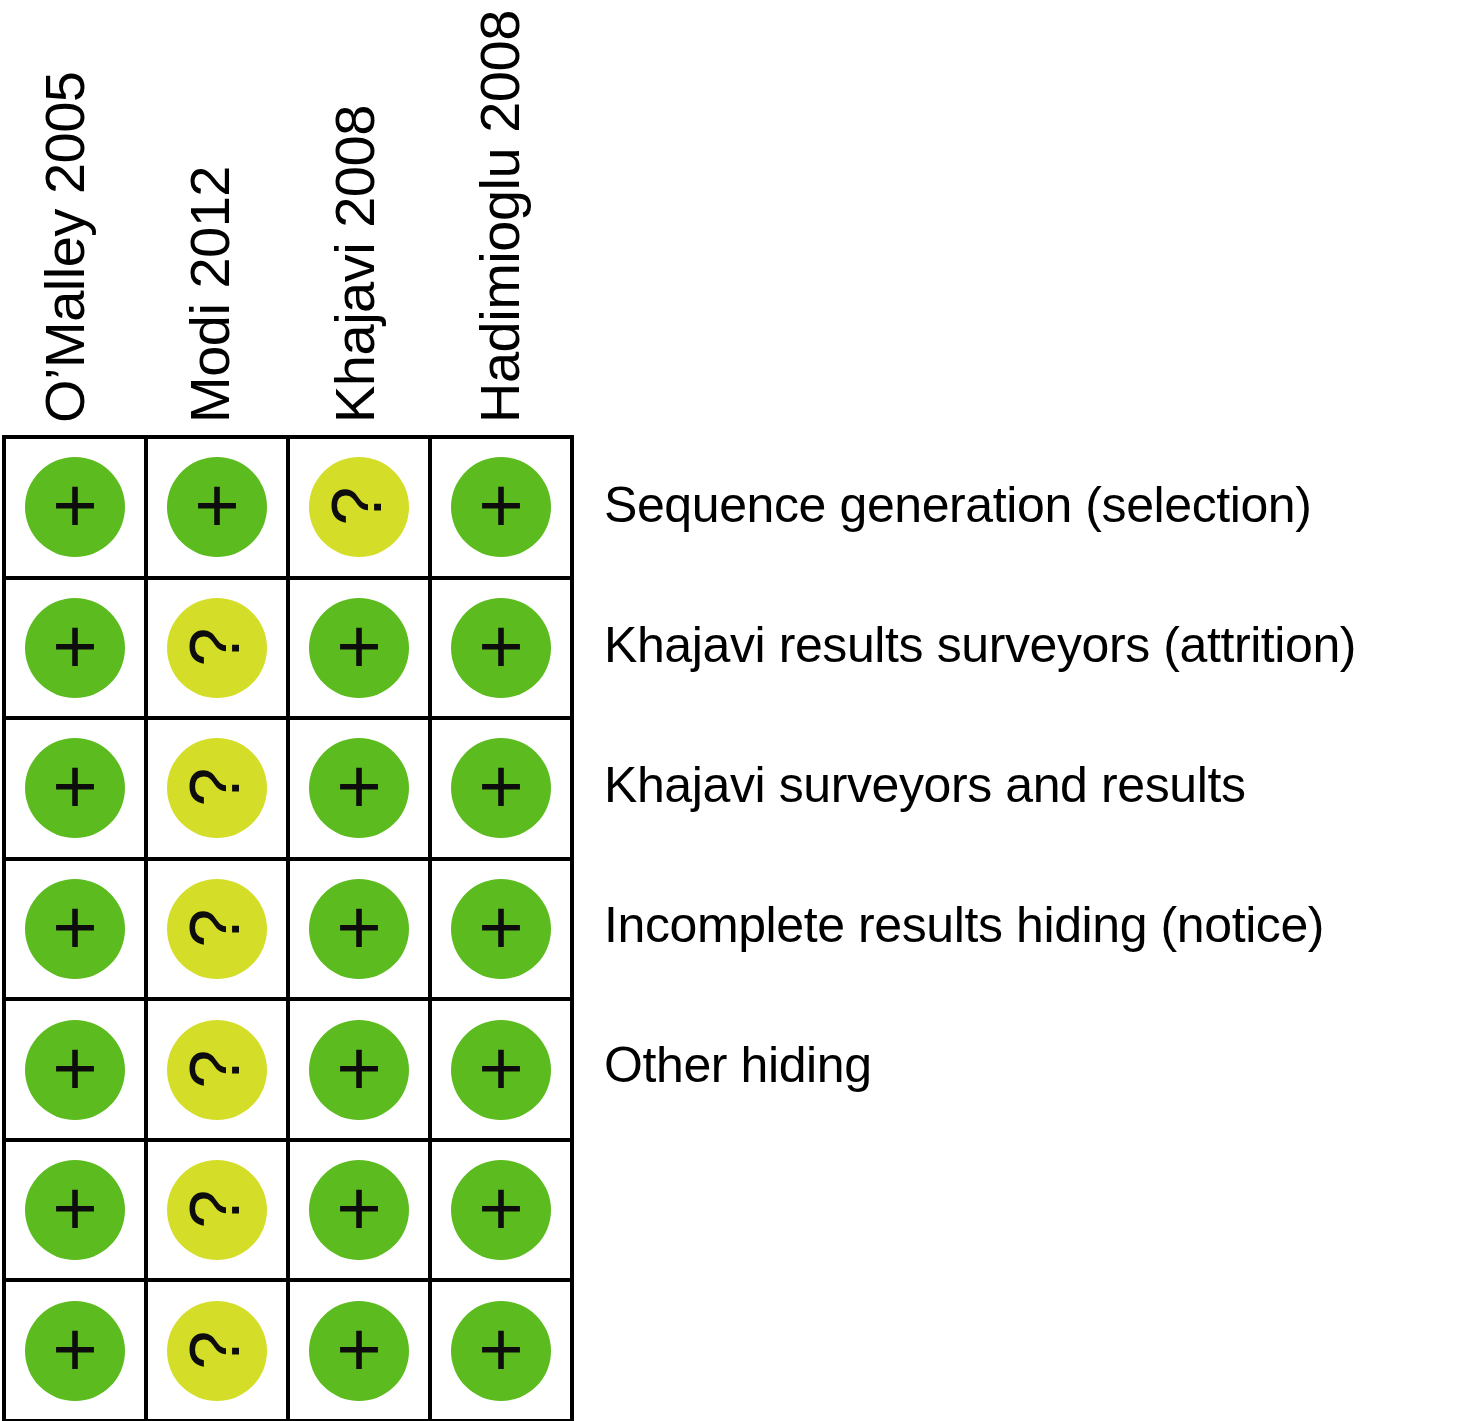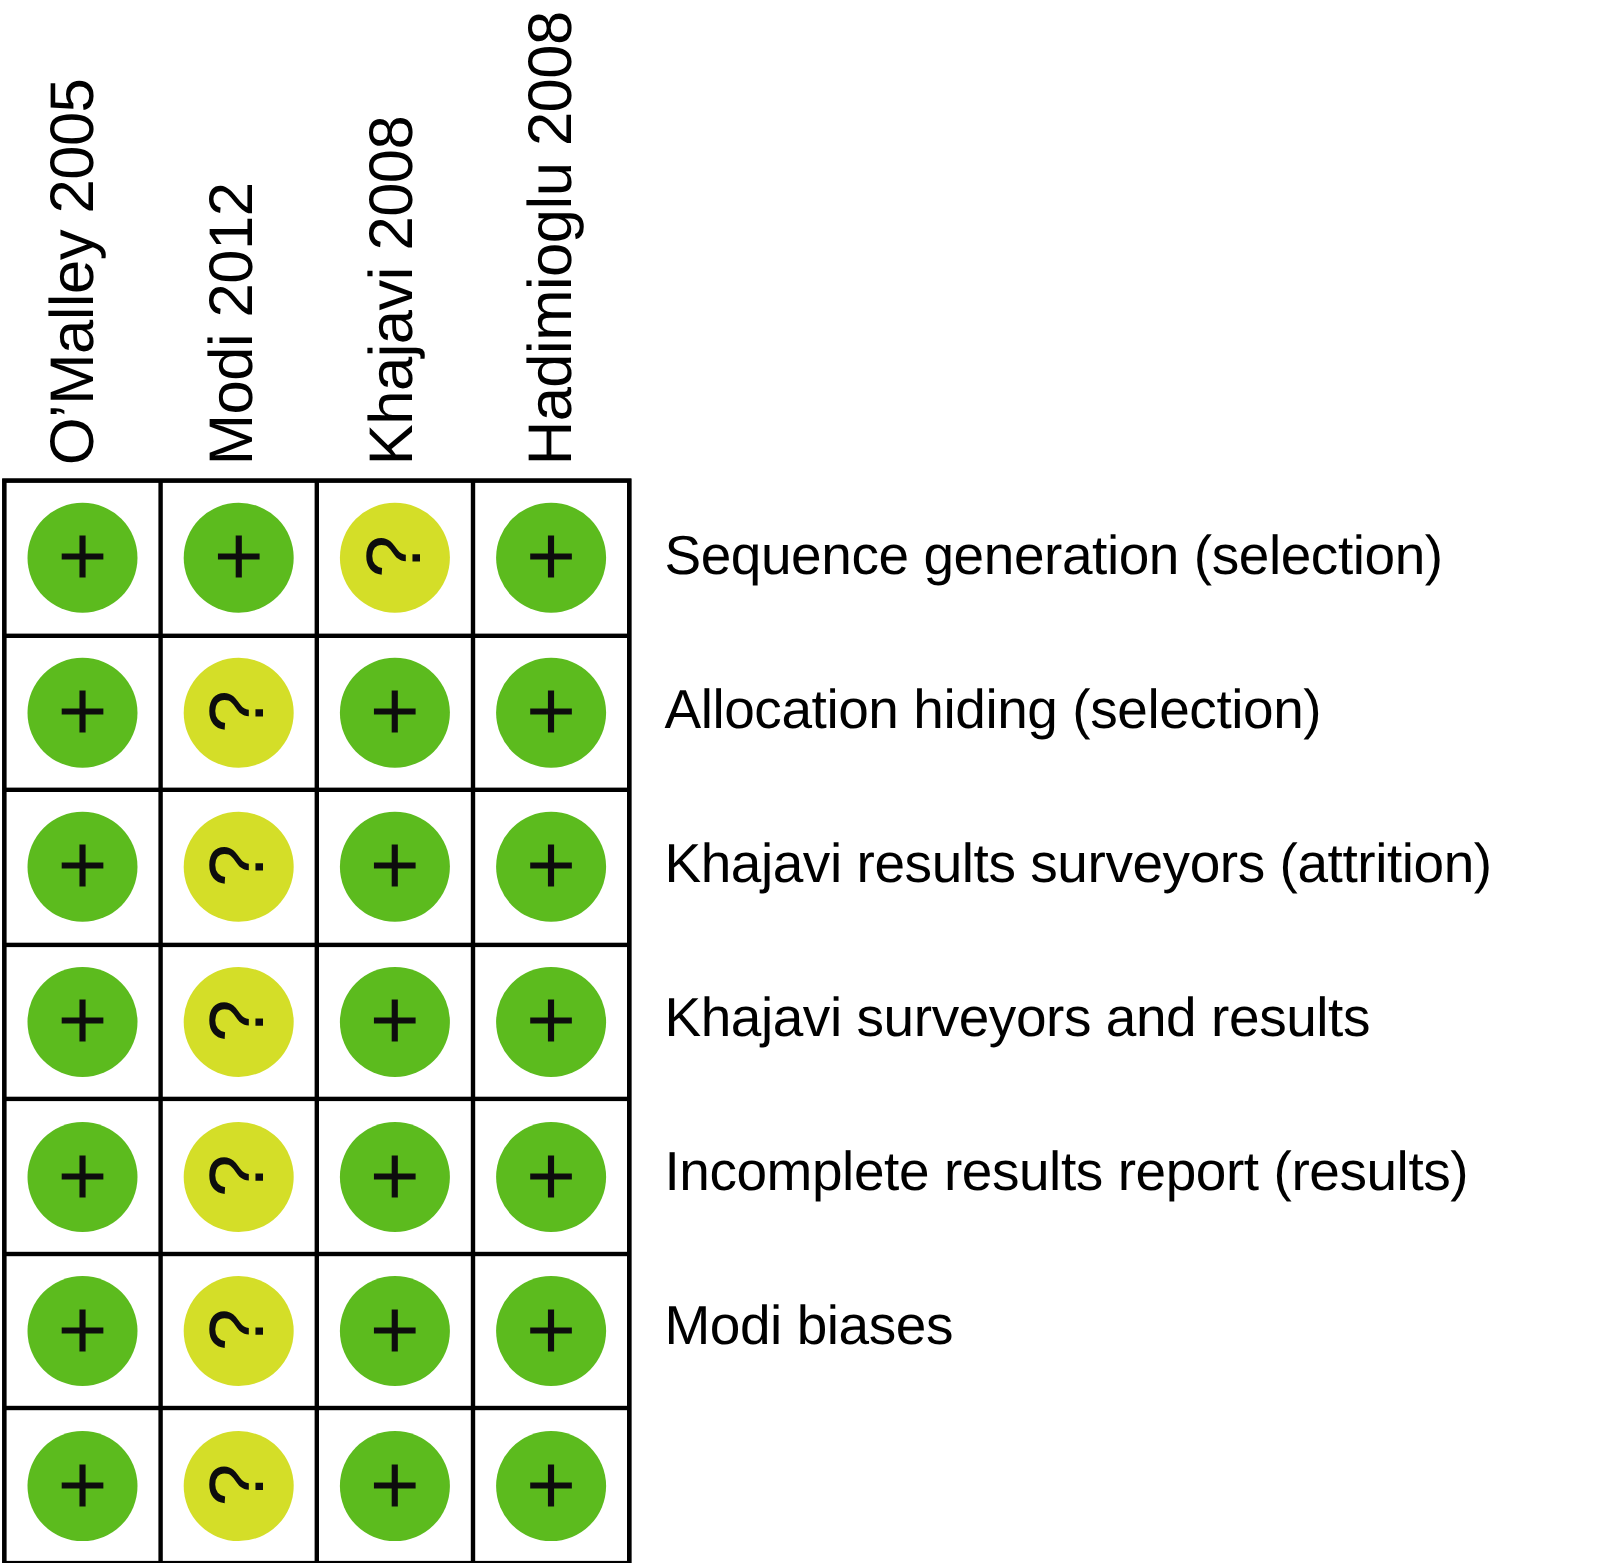--- a/index.html
+++ b/index.html
@@ -279,20 +279,19 @@
       </div>
       <div class="cell">
         <div class="judgement low">
           <span class="glyph plus">+</span>
         </div>
       </div>
     </div>
 
   <div id="row-labels">
       <div class="row-label">Sequence generation (selection)</div>
-      <div class="row-label">Allocation hiding (selection)</div>
       <div class="row-label">Khajavi results surveyors (attrition)</div>
       <div class="row-label">Khajavi surveyors and results</div>
-      <div class="row-label">Incomplete results report (results)</div>
-      <div class="row-label">Modi biases</div>
+      <div class="row-label">Incomplete results hiding (notice)</div>
+      <div class="row-label">Other hiding</div>
     </div>
 
 </div>
 
 </body></html>

